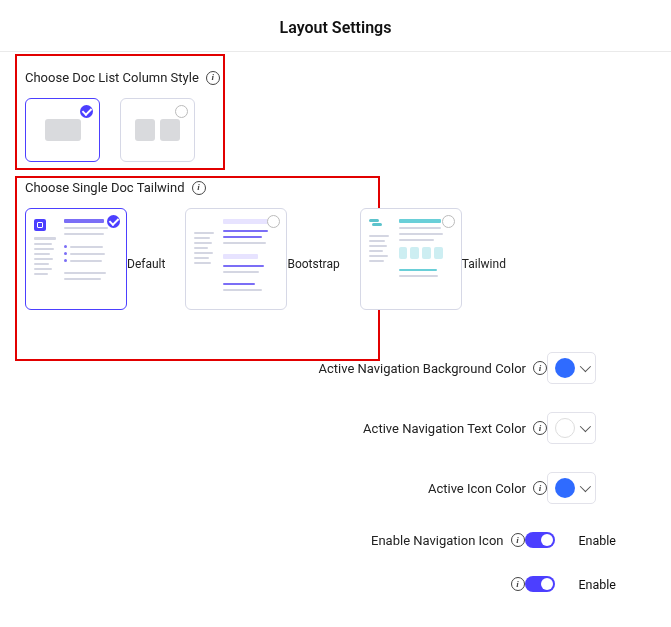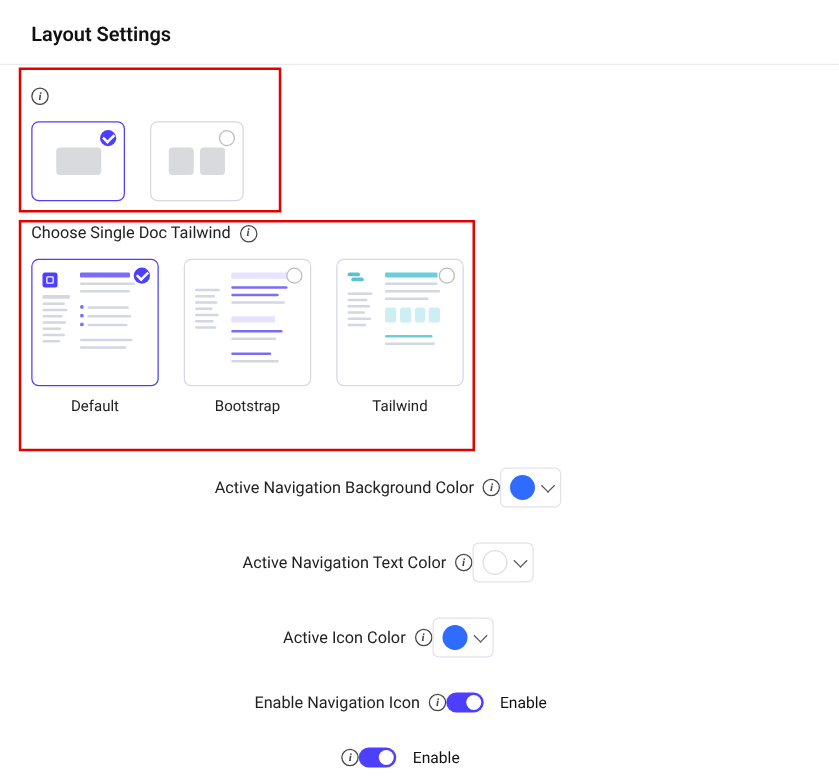--- a/index.html
+++ b/index.html
@@ -10,20 +10,21 @@
       width: 671px;
       height: 627px;
       overflow: hidden;
     }
     .container { padding: 18px 25px; }
     .page-title {
       font-size: 16px;
       font-weight: 600;
       color: #111;
       padding-bottom: 14px;
+      text-align: center;
     }
     .divider {
       border-bottom: 1px solid #eaeaea;
       margin-left: -25px;
       margin-right: -25px;
     }
     .section {
       padding-top: 18px;
     }
     .section-label {
@@ -98,21 +99,21 @@
     }
     .cell {
       background: #d9dadd;
       border-radius: 3px;
     }
     .cell.wide { width: 36px; height: 22px; }
     .cell.half { width: 20px; height: 22px; }
 
     
     .tpl-row { display: flex; gap: 20px; }
-    .tpl-item { display: flex; flex-direction: column; align-items: center; }
+    .tpl-item { display: flex; flex-direction: row; align-items: center; }
     .tpl-card {
       width: 102px;
       height: 102px;
       border-radius: 6px;
       background: #fff;
       border: 1px solid #d6d8e6;
       position: relative;
       padding: 8px;
       cursor: pointer;
       display: flex;
@@ -161,21 +162,21 @@
     .row-with-dot { display: flex; align-items: center; }
     .grid4 { display: grid; grid-template-columns: 1fr 1fr 1fr 1fr; gap: 3px; margin-top: 2px;}
     .grid4 .tile { height: 12px; background: #cdeef2; border-radius: 2px;}
     .sec-head { height: 5px; background: #e7e3ff; margin-bottom:2px; border-radius:1px;}
 
     
     .settings { margin-top: 28px; }
     .setting-row {
       display: flex;
       align-items: center;
-      justify-content: center;
+      justify-content: flex-end;
       padding: 14px 0;
     }
     .setting-label {
       display: flex;
       align-items: center;
       gap: 7px;
       font-size: 13px;
       color: #222;
     }
     .color-btn {
@@ -197,21 +198,21 @@
     .swatch.white { background: #fff; border: 1px solid #ddd; }
     .chev {
       width: 8px; height: 8px;
       border: solid #555;
       border-width: 0 1.5px 1.5px 0;
       transform: rotate(45deg) translateY(-2px);
     }
     .toggle-group {
       display: flex;
       align-items: center;
-      gap: 13px;
+      gap: 24px;
       margin-right: 30px;
     }
     .toggle {
       width: 30px;
       height: 16px;
       border-radius: 10px;
       background: #4c3fff;
       position: relative;
       cursor: pointer;
     }
@@ -231,20 +232,21 @@
 
 <div class="container">
   <div class="page-title">Layout Settings</div>
   <div class="divider"></div>
 
   <div class="red-box red-box-1"></div>
   <div class="red-box red-box-2"></div>
 
   <div class="section">
     <div class="section-label">
+      <span>Choose Doc List Column Style</span>
       <span class="info-icon">i</span>
     </div>
     <div class="card-row">
       <div class="col-card selected">
         <span class="ind check"></span>
         <div class="cell wide"></div>
       </div>
       <div class="col-card">
         <span class="ind empty"></span>
         <div class="cell half"></div>

